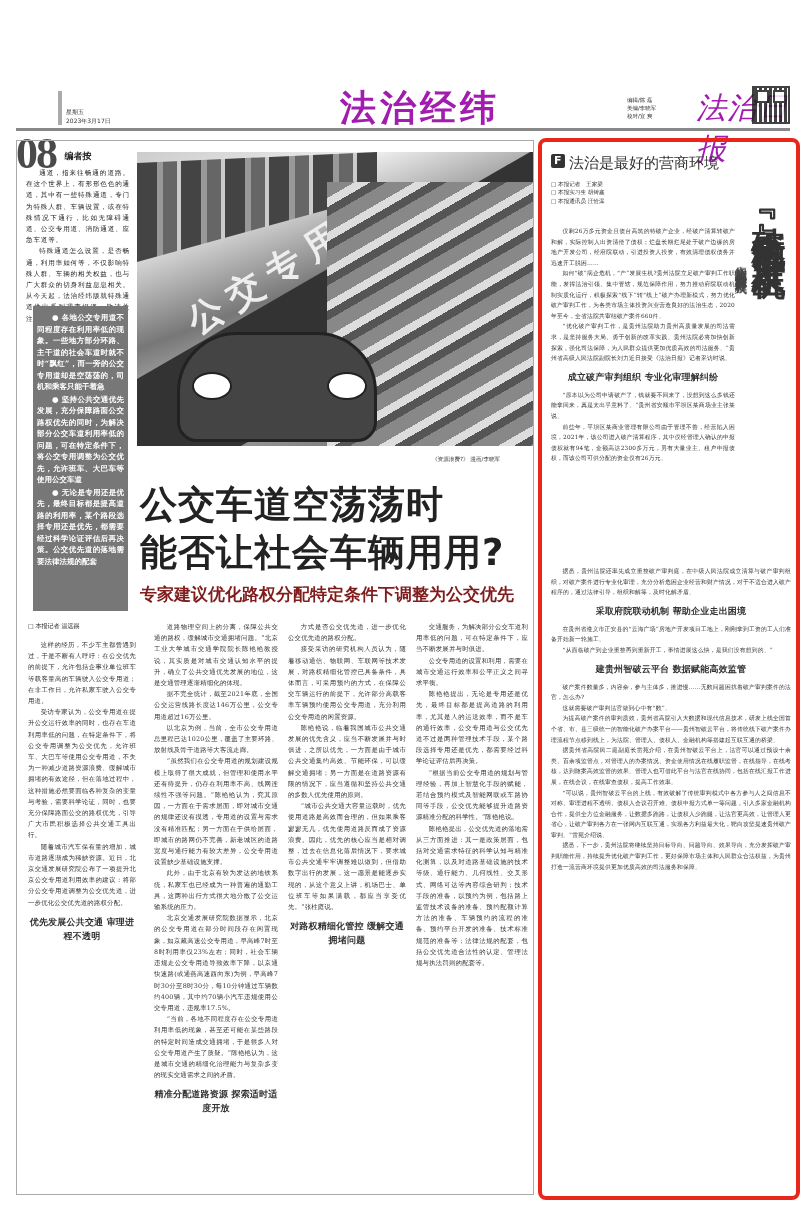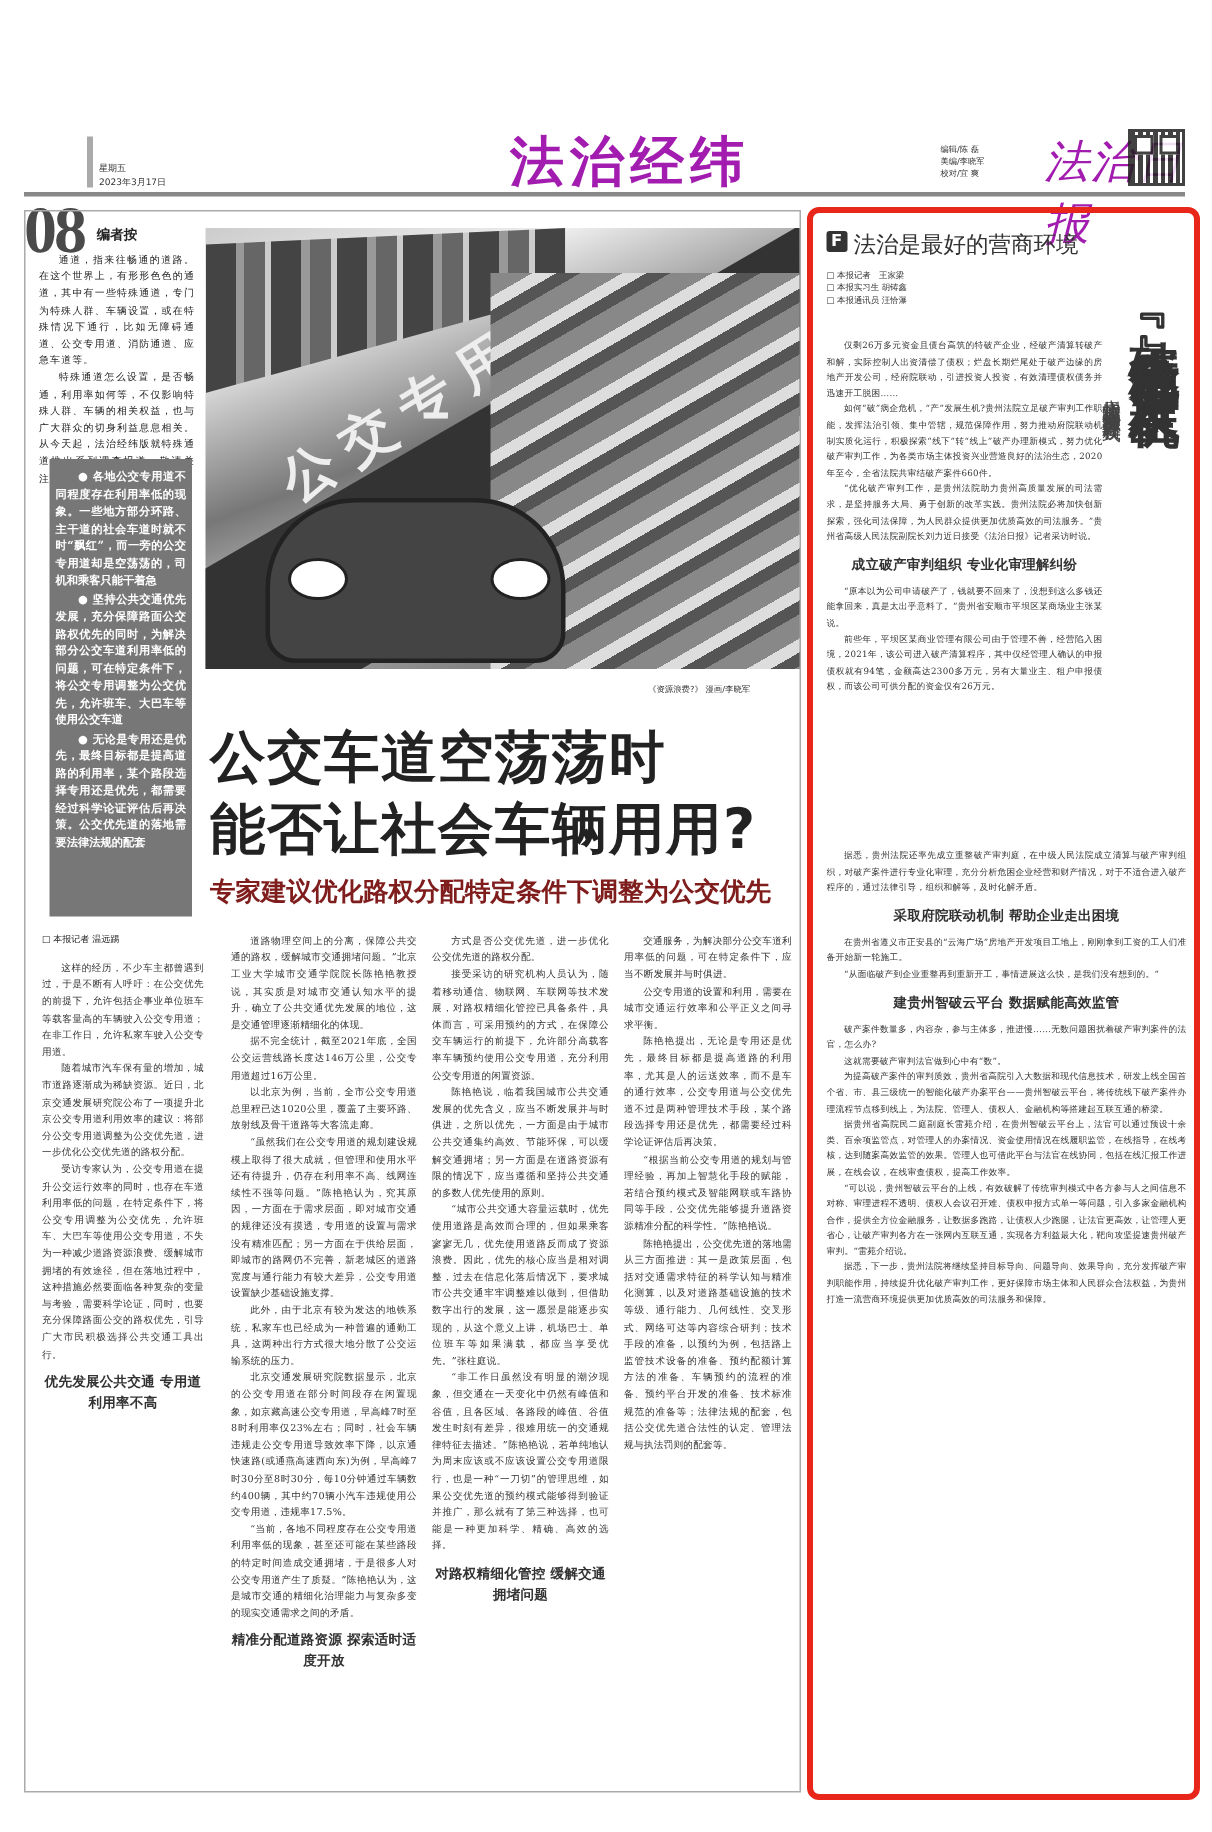--- a/index.html
+++ b/index.html
@@ -101,40 +101,39 @@
 <div class="abs caption">《资源浪费?》 漫画/李晓军</div>
 
 <div class="abs headline1">公交车道空荡荡时</div>
 <div class="abs headline2">能否让社会车辆用用?</div>
 <div class="abs subhead">专家建议优化路权分配特定条件下调整为公交优先</div>
 
 <div class="abs byline">□ 本报记者 温远踢</div>
 
 <div class="abs col lc1">
   <p>这样的经历，不少车主都曾遇到过，于是不断有人呼吁：在公交优先的前提下，允许包括企事业单位班车等载客量高的车辆驶入公交专用道；在非工作日，允许私家车驶入公交专用道。</p>
+  <p>受访专家认为，公交专用道在提升公交运行效率的同时，也存在车道利用率低的问题，在特定条件下，将公交专用调整为公交优先，允许班车、大巴车等使用公交专用道，不失为一种减少道路资源浪费、缓解城市拥堵的有效途径，但在落地过程中，这种措施必然要面临各种复杂的变量与考验，需要科学论证，同时，也要充分保障路面公交的路权优先，引导广大市民积极选择公共交通工具出行。</p>
   <p>随着城市汽车保有量的增加，城市道路逐渐成为稀缺资源。近日，北京交通发展研究院公布了一项提升北京公交专用道利用效率的建议：将部分公交专用道调整为公交优先道，进一步优化公交优先道的路权分配。</p>
-  <p>受访专家认为，公交专用道在提升公交运行效率的同时，也存在车道利用率低的问题，在特定条件下，将公交专用调整为公交优先，允许班车、大巴车等使用公交专用道，不失为一种减少道路资源浪费、缓解城市拥堵的有效途径，但在落地过程中，这种措施必然要面临各种复杂的变量与考验，需要科学论证，同时，也要充分保障路面公交的路权优先，引导广大市民积极选择公共交通工具出行。</p>
-  <h5>优先发展公共交通 专用道利用率不高</h5>
+  <h5>优先发展公共交通 审理进程不透明</h5>
 </div>
 <div class="abs col lc2">
   <p>道路物理空间上的分离，保障公共交通的路权，缓解城市交通拥堵问题。”北京工业大学城市交通学院院长陈艳艳教授说，其实质是对城市交通认知水平的提升，确立了公共交通优先发展的地位，这是交通管理逐渐精细化的体现。</p>
   <p>据不完全统计，截至2021年底，全国公交运营线路长度达146万公里，公交专用道超过16万公里。</p>
   <p>以北京为例，当前，全市公交专用道总里程已达1020公里，覆盖了主要环路、放射线及骨干道路等大客流走廊。</p>
   <p>“虽然我们在公交专用道的规划建设规模上取得了很大成就，但管理和使用水平还有待提升，仍存在利用率不高、线网连续性不强等问题。”陈艳艳认为，究其原因，一方面在于需求层面，即对城市交通的规律还没有摸透，专用道的设置与需求没有精准匹配；另一方面在于供给层面，即城市的路网仍不完善，新老城区的道路宽度与通行能力有较大差异，公交专用道设置缺少基础设施支撑。</p>
   <p>此外，由于北京有较为发达的地铁系统，私家车也已经成为一种普遍的通勤工具，这两种出行方式很大地分散了公交运输系统的压力。</p>
   <p>北京交通发展研究院数据显示，北京的公交专用道在部分时间段存在闲置现象，如京藏高速公交专用道，早高峰7时至8时利用率仅23%左右；同时，社会车辆违规走公交专用道导致效率下降，以京通快速路(或通燕高速西向东)为例，早高峰7时30分至8时30分，每10分钟通过车辆数约400辆，其中约70辆小汽车违规使用公交专用道，违规率17.5%。</p>
   <p>“当前，各地不同程度存在公交专用道利用率低的现象，甚至还可能在某些路段的特定时间造成交通拥堵，于是很多人对公交专用道产生了质疑。”陈艳艳认为，这是城市交通的精细化治理能力与复杂多变的现实交通需求之间的矛盾。</p>
   <h5>精准分配道路资源 探索适时适度开放</h5>
 </div>
 <div class="abs col lc3">
   <p>方式是否公交优先道，进一步优化公交优先道的路权分配。</p>
   <p>接受采访的研究机构人员认为，随着移动通信、物联网、车联网等技术发展，对路权精细化管控已具备条件，具体而言，可采用预约的方式，在保障公交车辆运行的前提下，允许部分高载客率车辆预约使用公交专用道，充分利用公交专用道的闲置资源。</p>
   <p>陈艳艳说，临着我国城市公共交通发展的优先含义，应当不断发展并与时俱进，之所以优先，一方面是由于城市公共交通集约高效、节能环保，可以缓解交通拥堵；另一方面是在道路资源有限的情况下，应当遵循和坚持公共交通的多数人优先使用的原则。</p>
   <p>“城市公共交通大容量运载时，优先使用道路是高效而合理的，但如果乘客寥寥无几，优先使用道路反而成了资源浪费。因此，优先的核心应当是相对调整，过去在信息化落后情况下，要求城市公共交通牢牢调整难以做到，但借助数字出行的发展，这一愿景是能逐步实现的，从这个意义上讲，机场巴士、单位班车等如果满载，都应当享受优先。”张柱庭说。</p>
-  <p>“非工作日虽然没有明显的潮汐现象，但交通在一天变化中仍然有峰值和谷值，且各区域、各路段的峰值、谷值发生时刻有差异，很难用统一的交通规律特征去描述。”陈艳艳说，若单纯地认为周末应该或不应该设置公交专用道限行，也是一种“一刀切”的管理思维，如果公交优先道的预约模式能够得到验证并推广，那么就有了第三种选择，也可能是一种更加科学、精确、高效的选择。</p>
   <h5>对路权精细化管控 缓解交通拥堵问题</h5>
 </div>
 <div class="abs col lc4">
   <p>交通服务，为解决部分公交车道利用率低的问题，可在特定条件下，应当不断发展并与时俱进。</p>
   <p>公交专用道的设置和利用，需要在城市交通运行效率和公平正义之间寻求平衡。</p>
   <p>陈艳艳提出，无论是专用还是优先，最终目标都是提高道路的利用率，尤其是人的运送效率，而不是车的通行效率，公交专用道与公交优先道不过是两种管理技术手段，某个路段选择专用还是优先，都需要经过科学论证评估后再决策。</p>
   <p>“根据当前公交专用道的规划与管理经验，再加上智慧化手段的赋能，若结合预约模式及智能网联或车路协同等手段，公交优先能够提升道路资源精准分配的科学性。”陈艳艳说。</p>
   <p>陈艳艳提出，公交优先道的落地需从三方面推进：其一是政策层面，包括对交通需求特征的科学认知与精准化测算，以及对道路基础设施的技术等级、通行能力、几何线性、交叉形式、网络可达等内容综合研判；技术手段的准备，以预约为例，包括路上监管技术设备的准备、预约配额计算方法的准备、车辆预约的流程的准备、预约平台开发的准备、技术标准规范的准备等；法律法规的配套，包括公交优先道合法性的认定、管理法规与执法罚则的配套等。</p>
 </div>
 

